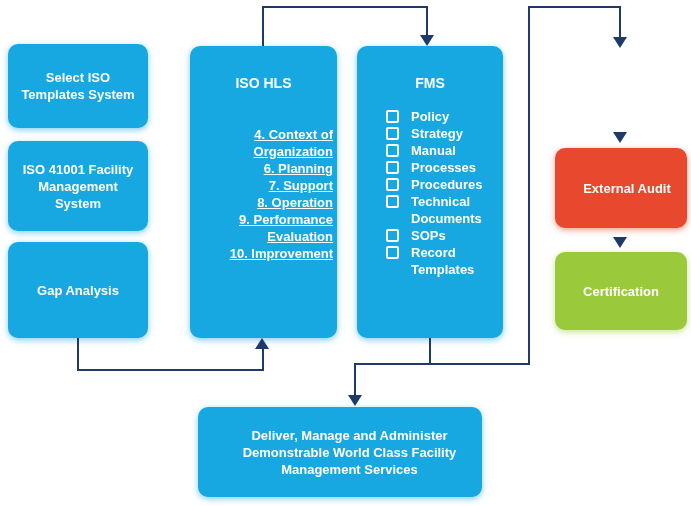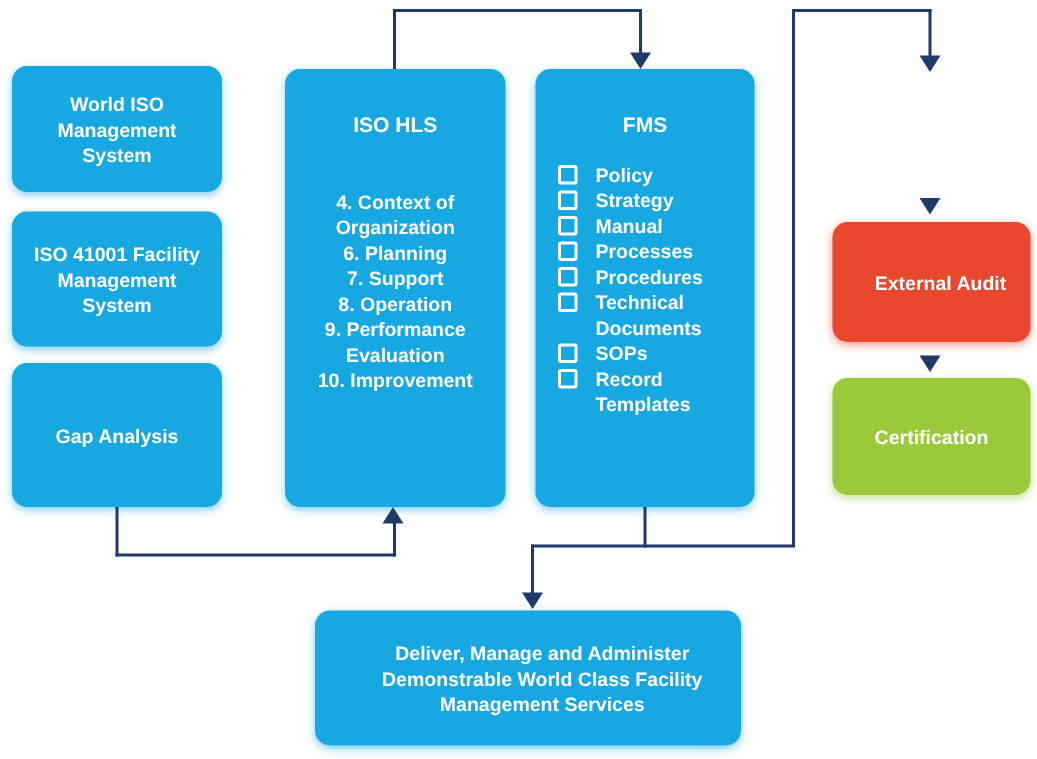--- a/index.html
+++ b/index.html
@@ -16,22 +16,22 @@
     text-align:center; font-size:13px; line-height:17px; padding:6px 8px;
   }
   .blue   { background:#17A8E2; box-shadow:0 2px 6px rgba(23,168,226,.55); }
   .orange { background:#E8843C; box-shadow:0 2px 6px rgba(232,132,60,.55); }
   .red    { background:#E8482E; box-shadow:0 2px 6px rgba(232,72,46,.55); }
   .green  { background:#9ACA3C; box-shadow:0 2px 6px rgba(154,202,60,.55);text-align:center; }
 
   .panel { padding-top:28px; }
   .panel-title { text-align:center; font-size:14px; line-height:18px; }
   .panel-list { margin-top:34px; font-size:13px; line-height:17px; }
-  .panel-list.centered .list-item { text-align:center; padding:0 4px; }
-  .panel-list.checklist { margin-top:16px; padding-left:15px; padding-right:4px; }
+  .panel-list.centered .list-item { text-align:right; padding:0 4px;text-decoration:underline; }
+  .panel-list.checklist { margin-top:16px; padding-left:29px; padding-right:4px; }
   .panel-list.checklist .list-item {
     display:flex; align-items:flex-start; text-align:left;
   }
   .checkbox {
     flex:0 0 auto; width:9px; height:9px; border:2px solid #ffffff;
     border-radius:2px; margin:2px 12px 0 0;
   }
 
   .line { position:absolute; background:#1E3A68; }
   .arrow-down {
@@ -44,21 +44,21 @@
     border-left:7px solid transparent; border-right:7px solid transparent;
     border-bottom:11px solid #1E3A68;
   }
 </style>
 </head>
 <body>
 
 <div class="canvas">
 
   <div class="box blue center-box" style="left:8px; top:44px; width:140px; height:84px;">
-    <span>World ISO Management System</span>
+    <span>Select ISO Templates System</span>
   </div>
 
   <div class="box blue center-box" style="left:8px; top:141px; width:140px; height:90px;">
     <span>ISO 41001 Facility Management System</span>
   </div>
 
   <div class="box blue center-box" style="left:8px; top:242px; width:140px; height:96px;">
     <span>Gap Analysis</span>
   </div>
 
@@ -114,21 +114,21 @@
 
 
   <div class="box red center-box" style="left:555px; top:148px; width:132px; height:80px;padding-left:20px;">
     <span>External Audit</span>
   </div>
 
   <div class="box green center-box" style="left:555px; top:252px; width:132px; height:78px;">
     <span>Certification</span>
   </div>
 
-  <div class="box blue center-box" style="left:210px; top:407px; width:284px; height:90px;padding-left:27px;">
+  <div class="box blue center-box" style="left:198px; top:407px; width:284px; height:90px;padding-left:27px;">
     <span>Deliver, Manage and Administer Demonstrable World Class Facility Management Services</span>
   </div>
 
   <div class="line" style="left:262px; top:6px; width:2px; height:40px;"></div>
   <div class="line" style="left:262px; top:6px; width:166px; height:2px;"></div>
   <div class="line" style="left:426px; top:6px; width:2px; height:30px;"></div>
   <div class="arrow-down" style="left:420px; top:35px;"></div>
 
   <div class="line" style="left:528px; top:6px; width:2px; height:358px;"></div>
   <div class="line" style="left:528px; top:6px; width:93px; height:2px;"></div>

